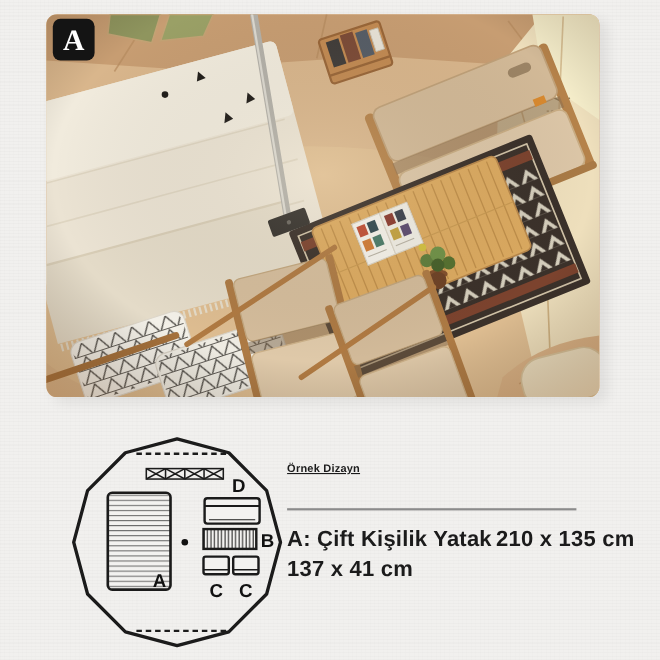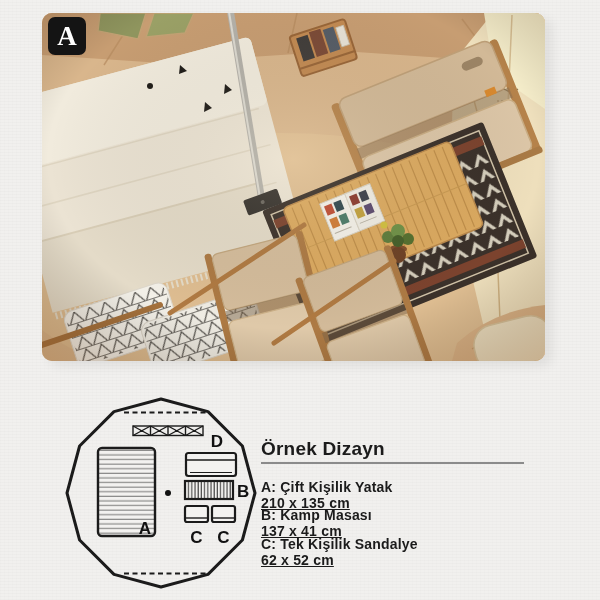--- a/index.html
+++ b/index.html
@@ -27,34 +27,34 @@
   .badge span {
     color:#ffffff; font-family:"Liberation Serif", serif;
     font-size:27px; font-weight:bold; line-height:1;
   }
   .diagram { position:absolute; left:50px; top:393px; width:230px; height:205px; }
   .diagram text {
     font-family:"Liberation Sans", sans-serif; font-weight:bold;
     font-size:17px; fill:#111111;
   }
   .legend-title {
-    position:absolute; left:261px; top:438px;
-    font-size:19px; font-weight:bold; color:#1b1b1b; letter-spacing:0.2px;
+    position:absolute; left:261px; top:421px;
+    font-size:10px; font-weight:bold; color:#1b1b1b; letter-spacing:0.2px;text-decoration:underline;
   }
   .legend-divider {
     position:absolute; left:261px; top:462px; width:263px; height:2px;
     background:#8b8b8b;
   }
   .legend-rows { position:absolute; left:261px; top:479px; width:302px; }
   .legend-row {
     display:flex; align-items:baseline; height:17px; margin-bottom:11.3px;
-    font-weight:bold; color:#1b1b1b; font-size:14px; white-space:nowrap;flex-direction:column;
+    font-weight:bold; color:#1b1b1b; font-size:20px; white-space:nowrap;
   }
   .legend-row .lab { flex:1; letter-spacing:0.2px; }
-  .legend-row .val { width:112px; text-align:left; letter-spacing:0.2px;text-decoration:underline; }
+  .legend-row .val { width:112px; text-align:left; letter-spacing:0.2px; }
 </style>
 </head>
 <body>
 
 <div class="page">
 
   <div class="photo-card">
     <svg viewBox="0 0 503 348" width="503" height="348" preserveAspectRatio="none">
       <defs>
         <radialGradient id="vig" cx="50%" cy="42%" r="75%">
@@ -273,24 +273,19 @@
 
   <div class="legend-title">Örnek Dizayn</div>
   <div class="legend-divider"></div>
 
   <div class="legend-rows">
     <div class="legend-row">
       <span class="lab">A: Çift Kişilik Yatak</span>
       <span class="val">210 x 135 cm</span>
     </div>
     <div class="legend-row">
-      <span class="lab">B: Kamp Masası</span>
       <span class="val">137 x 41 cm</span>
     </div>
     <div class="legend-row">
-      <span class="lab">C: Tek Kişilik Sandalye</span>
-      <span class="val">62 x 52 cm</span>
-    </div>
-    <div class="legend-row">
     </div>
   </div>
 
 </div>
 
 </body></html>

